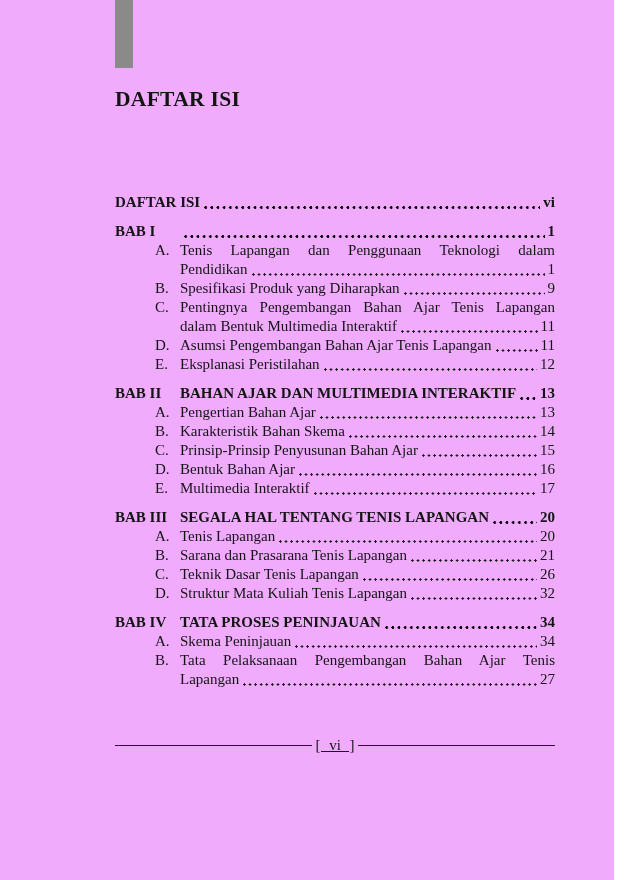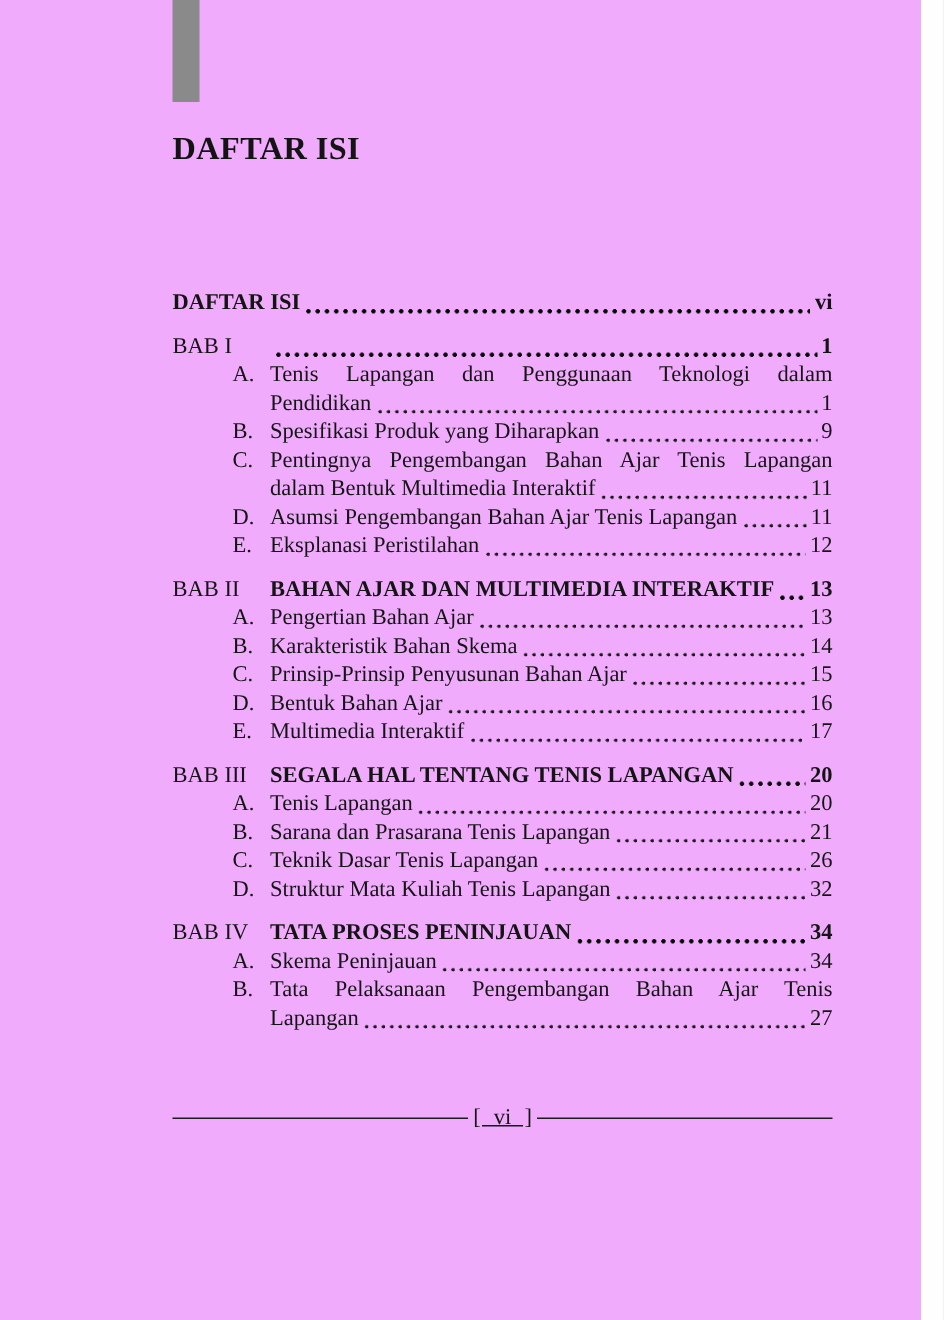--- a/index.html
+++ b/index.html
@@ -35,21 +35,21 @@
   }
   .toc {
     margin-top: 79px;
     font-size: 15px;
     line-height: 19px;
   }
   .row { display: flex; }
   .sec { margin-top: 10px; }
   .bold { font-weight: bold; }
   .flabel { font-weight: bold; white-space: nowrap; flex: none; }
-  .chnum { width: 65px; flex: none; font-weight: normal; }
+  .chnum { width: 65px; flex: none; font-weight: bold; }
   .chtitle { font-weight: bold; white-space: nowrap; flex: none; }
   .letter { width: 25px; margin-left: 40px; flex: none; }
   .stext { white-space: nowrap; flex: none; }
   .pg { flex: none; margin-left: 2px; }
   .dots { flex: 1 1 auto; position: relative; margin: 0 1px 0 4px; min-width: 8px; }
   .dots::after {
     content: "";
     position: absolute; left: 0; right: 0; bottom: 3px; height: 3px;
     background-image: radial-gradient(circle at 1.4px 1.5px, #1a1a1a 1.05px, rgba(0,0,0,0) 1.3px);
     background-size: 5.6px 3px;

